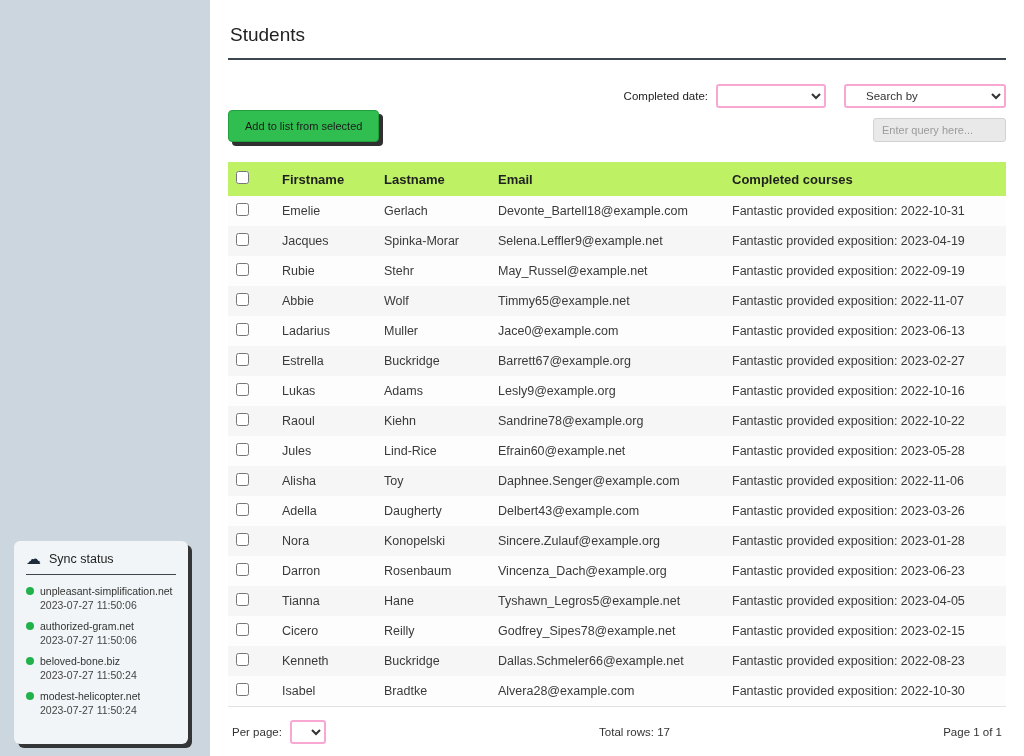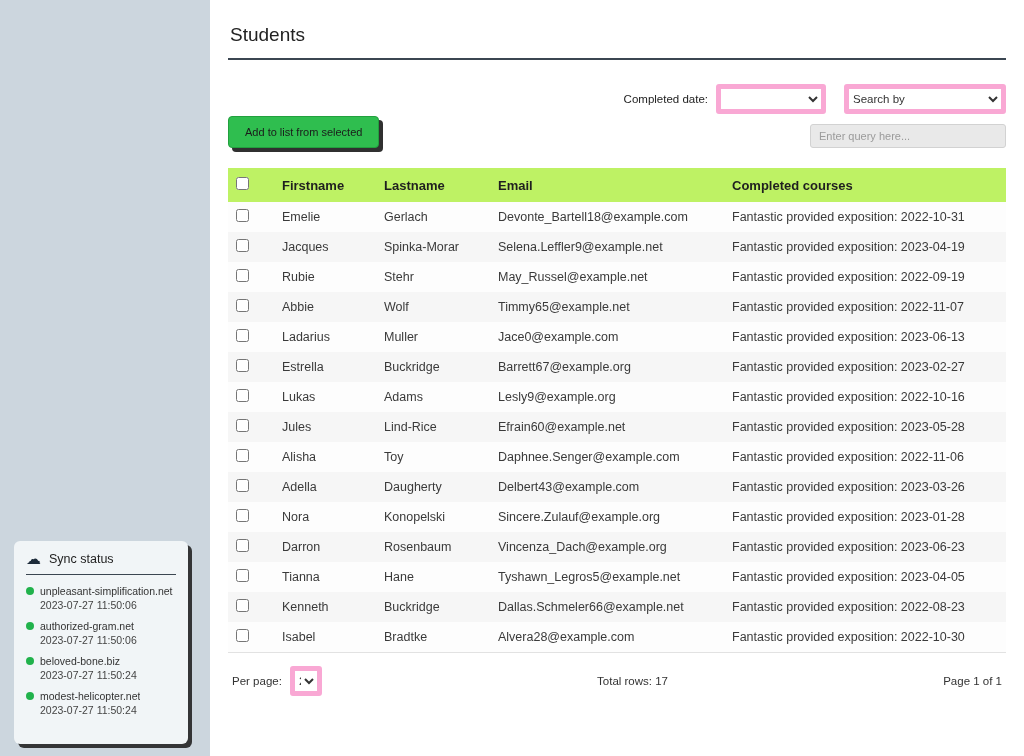--- a/index.html
+++ b/index.html
@@ -37,26 +37,26 @@
   .controls { display: flex; justify-content: space-between; align-items: flex-end; margin-top: 24px; }
   .add-btn {
     background: #2fbe4f; border: 1px solid #22a03e; color: #1b1b1b;
     font-size: 11px; font-family: inherit; padding: 9px 16px; border-radius: 4px;
     box-shadow: 4px 4px 0 rgba(25,25,25,0.9); cursor: pointer;
   }
   .controls-right { display: flex; flex-direction: column; gap: 10px; align-items: flex-end; }
   .filter-row { display: flex; align-items: center; gap: 18px; }
   .filter-group { display: flex; align-items: center; gap: 8px; }
   .filter-label { font-size: 11.5px; color: #222; }
-  select { font-family: inherit; font-size: 11.5px; color: #333; padding: 3px 0;
-    border: 5px solid #f9a8d4; border-radius: 3px; background: #fff; }
+  select { font-family: inherit; font-size: 11.5px; color: #333; padding: 3px 16px;
+    border: 2px solid #f9a8d4; border-radius: 3px; background: #fff; }
   .date-select { width: 110px; }
   .searchby-select { width: 162px; }
   .query-input {
-    width: 196px; background: #e9e9e9; border: 1px solid #d2d2d2; border-radius: 3px;
+    width: 133px; background: #e9e9e9; border: 1px solid #d2d2d2; border-radius: 3px;
     padding: 5px 8px; font-size: 11px; font-family: inherit; color: #333;
   }
   .query-input::placeholder { color: #9b9b9b; }
 
   
   .grid { width: 100%; border-collapse: collapse; margin-top: 20px; }
   .grid thead th { background: #bef264; text-align: left; font-size: 13px; font-weight: 700;
     color: #1f1f1f; padding: 9px 8px; }
   .grid tbody td { font-size: 12.5px; color: #3a3a3a; padding: 7px 8px; }
   .grid tbody tr:nth-child(odd) { background: #fdfdfd; }
@@ -215,20 +215,29 @@
     </td>
     <td>Lukas</td>
     <td>Adams</td>
     <td>Lesly9@example.org</td>
     <td>Fantastic provided exposition: 2022-10-16</td>
   </tr>
           <tr class="data-row">
     <td class="cb-cell">
       <input type="checkbox" style="">
     </td>
+    <td>Raoul</td>
+    <td>Kiehn</td>
+    <td>Sandrine78@example.org</td>
+    <td>Fantastic provided exposition: 2022-10-22</td>
+  </tr>
+          <tr class="data-row">
+    <td class="cb-cell">
+      <input type="checkbox" style="">
+    </td>
     <td>Jules</td>
     <td>Lind-Rice</td>
     <td>Efrain60@example.net</td>
     <td>Fantastic provided exposition: 2023-05-28</td>
   </tr>
           <tr class="data-row">
     <td class="cb-cell">
       <input type="checkbox" style="">
     </td>
     <td>Alisha</td>
@@ -264,20 +273,29 @@
     <td>Fantastic provided exposition: 2023-06-23</td>
   </tr>
           <tr class="data-row">
     <td class="cb-cell">
       <input type="checkbox" style="">
     </td>
     <td>Tianna</td>
     <td>Hane</td>
     <td>Tyshawn_Legros5@example.net</td>
     <td>Fantastic provided exposition: 2023-04-05</td>
+  </tr>
+          <tr class="data-row">
+    <td class="cb-cell">
+      <input type="checkbox" style="">
+    </td>
+    <td>Cicero</td>
+    <td>Reilly</td>
+    <td>Godfrey_Sipes78@example.net</td>
+    <td>Fantastic provided exposition: 2023-02-15</td>
   </tr>
           <tr class="data-row">
     <td class="cb-cell">
       <input type="checkbox" style="">
     </td>
     <td>Kenneth</td>
     <td>Buckridge</td>
     <td>Dallas.Schmeler66@example.net</td>
     <td>Fantastic provided exposition: 2022-08-23</td>
   </tr>

